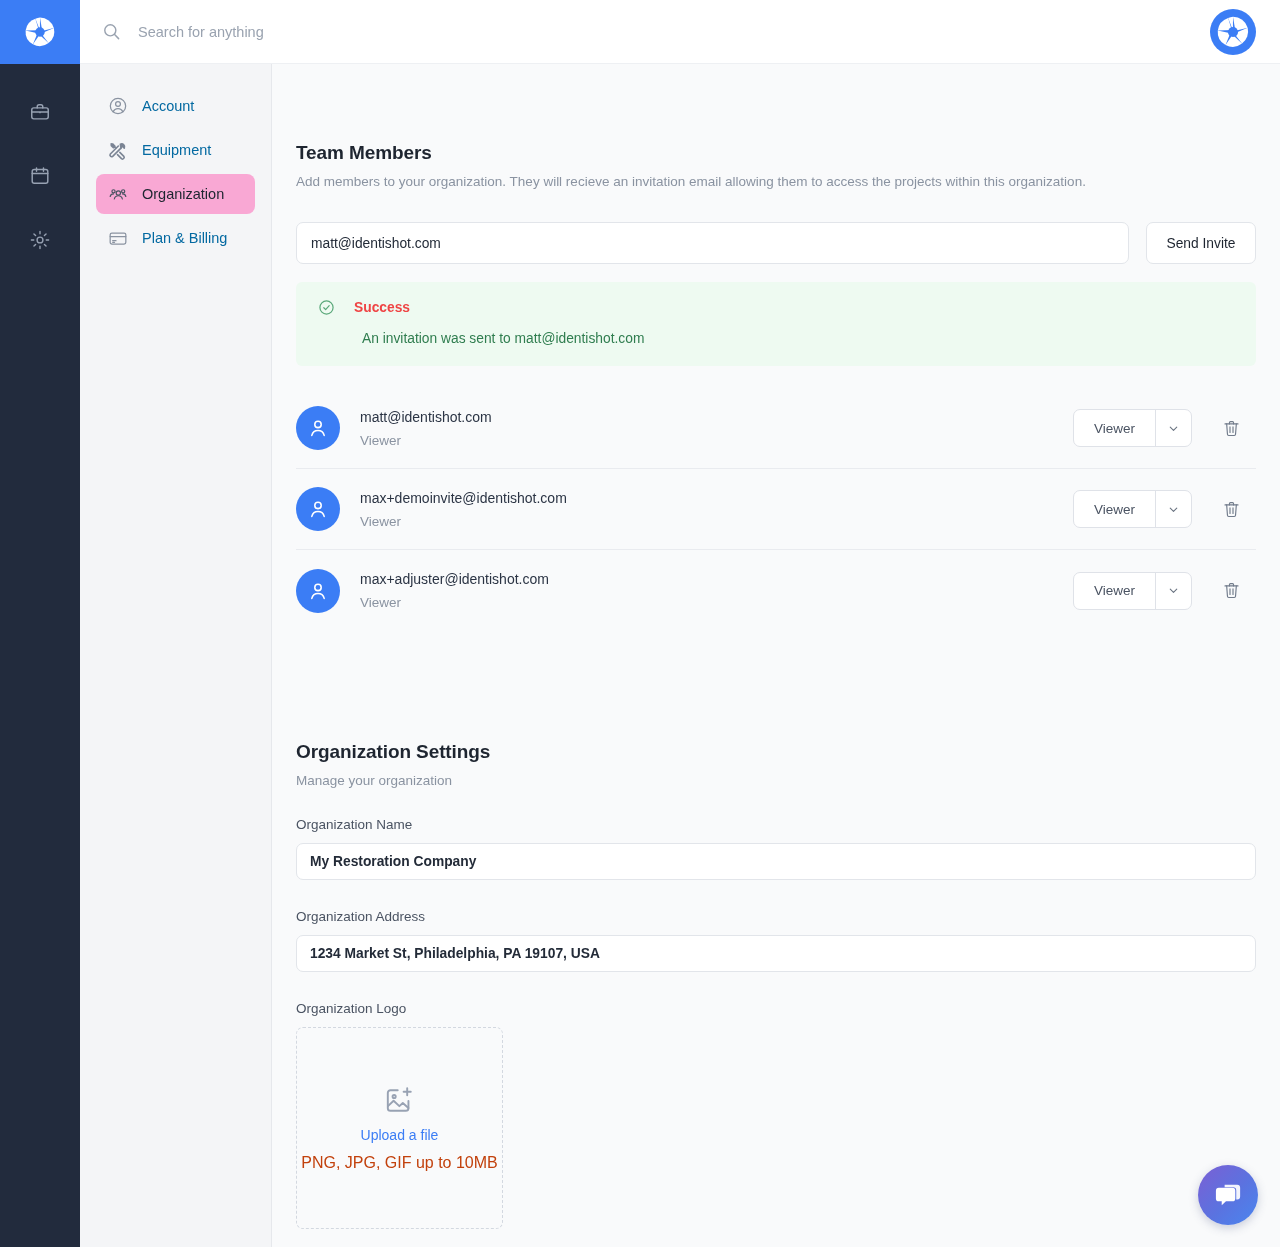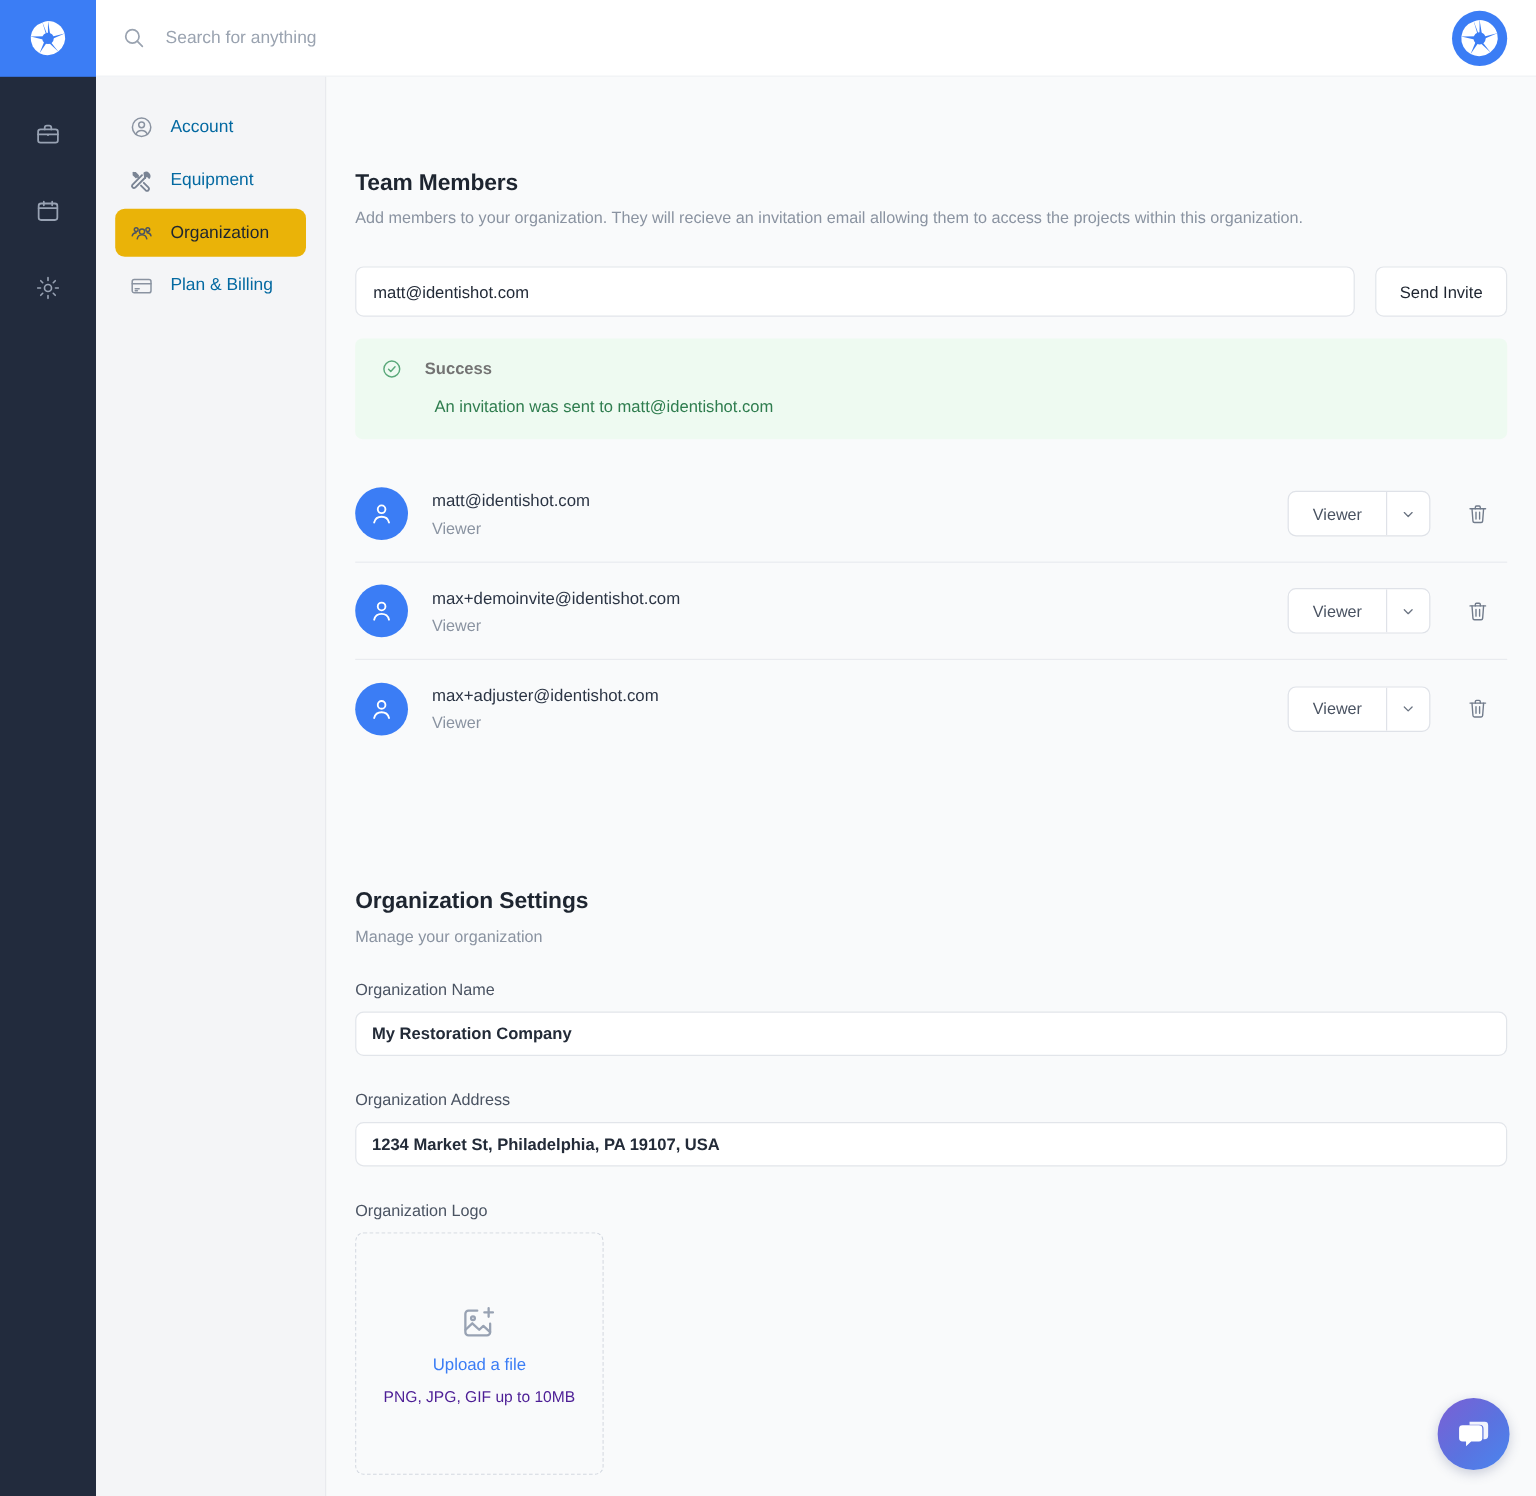--- a/index.html
+++ b/index.html
@@ -58,21 +58,21 @@
   
   .subnav {
     width: 192px; flex: 0 0 192px; background: #f4f5f7;
     border-right: 1px solid #e6e8ec; padding: 22px 16px 0 16px;
   }
   .subnav-item {
     display: flex; align-items: center; gap: 14px;
     height: 40px; padding: 0 12px; border-radius: 8px;
     margin-bottom: 4px; cursor: pointer;
   }
-  .subnav-item.active { background: #eab308; }
+  .subnav-item.active { background: #f9a8d4; }
   .subnav-label { font-size: 14.5px; color: #0369a1; }
   .subnav-item.active .subnav-label { color: #1e2530; }
   .subnav-icon { width: 20px; height: 20px; display: flex; align-items: center; justify-content: center; flex: 0 0 20px; }
 
   
   .main {
     flex: 1; background: #f9fafb; padding: 78px 24px 0 24px;
     overflow: hidden; position: relative;
   }
   .section-title { font-size: 19px; font-weight: 700; color: #1e2530; letter-spacing: -0.1px; }
@@ -90,21 +90,21 @@
     background: #fff; font-size: 13.8px; color: #1e2530; cursor: pointer;
     font-family: "Liberation Sans", sans-serif;
   }
 
   
   .alert {
     margin-top: 18px; background: #eefaf1; border-radius: 6px;
     padding: 17px 20px 20px 22px;
   }
   .alert-head { display: flex; align-items: center; gap: 19px; }
-  .alert-title { font-size: 13.8px; font-weight: 700; color: #737373; }
+  .alert-title { font-size: 13.8px; font-weight: 700; color: #ef4444; }
   .alert-body { font-size: 13.8px; color: #2f7d4f; margin: 15px 0 0 44px; }
 
   
   .members { margin-top: 22px; }
   .member {
     display: flex; align-items: center; height: 81px;
     border-bottom: 1px solid #e9ebef;
   }
   .member:last-child { border-bottom: 0; }
   .member-avatar {
@@ -138,21 +138,21 @@
     padding: 0 13px; font-size: 13.8px; color: #232b38;
     font-family: "Liberation Sans", sans-serif; outline: none; font-weight: bold;
   }
   .dropzone {
     margin-top: 11px; width: 207px; height: 202px;
     border: 1px dashed #d3d8e0; border-radius: 7px;
     display: flex; flex-direction: column; align-items: center; justify-content: center;
     cursor: pointer;
   }
   .dz-link { font-size: 14px; color: #3b7df5; margin-top: 10px; cursor: pointer; }
-  .dz-hint { font-size: 13px; color: #4c1d95; margin-top: 11px; }
+  .dz-hint { font-size: 16px; color: #c2410c; margin-top: 11px; }
 
   
   .chat-fab {
     position: absolute; right: 22px; bottom: 22px;
     width: 60px; height: 60px; border-radius: 50%;
     background: linear-gradient(135deg, #7b5fd4 0%, #5a73e0 55%, #4a86ef 100%);
     display: flex; align-items: center; justify-content: center;
     cursor: pointer; box-shadow: 0 3px 10px rgba(60,70,120,.25);
   }
 </style>

